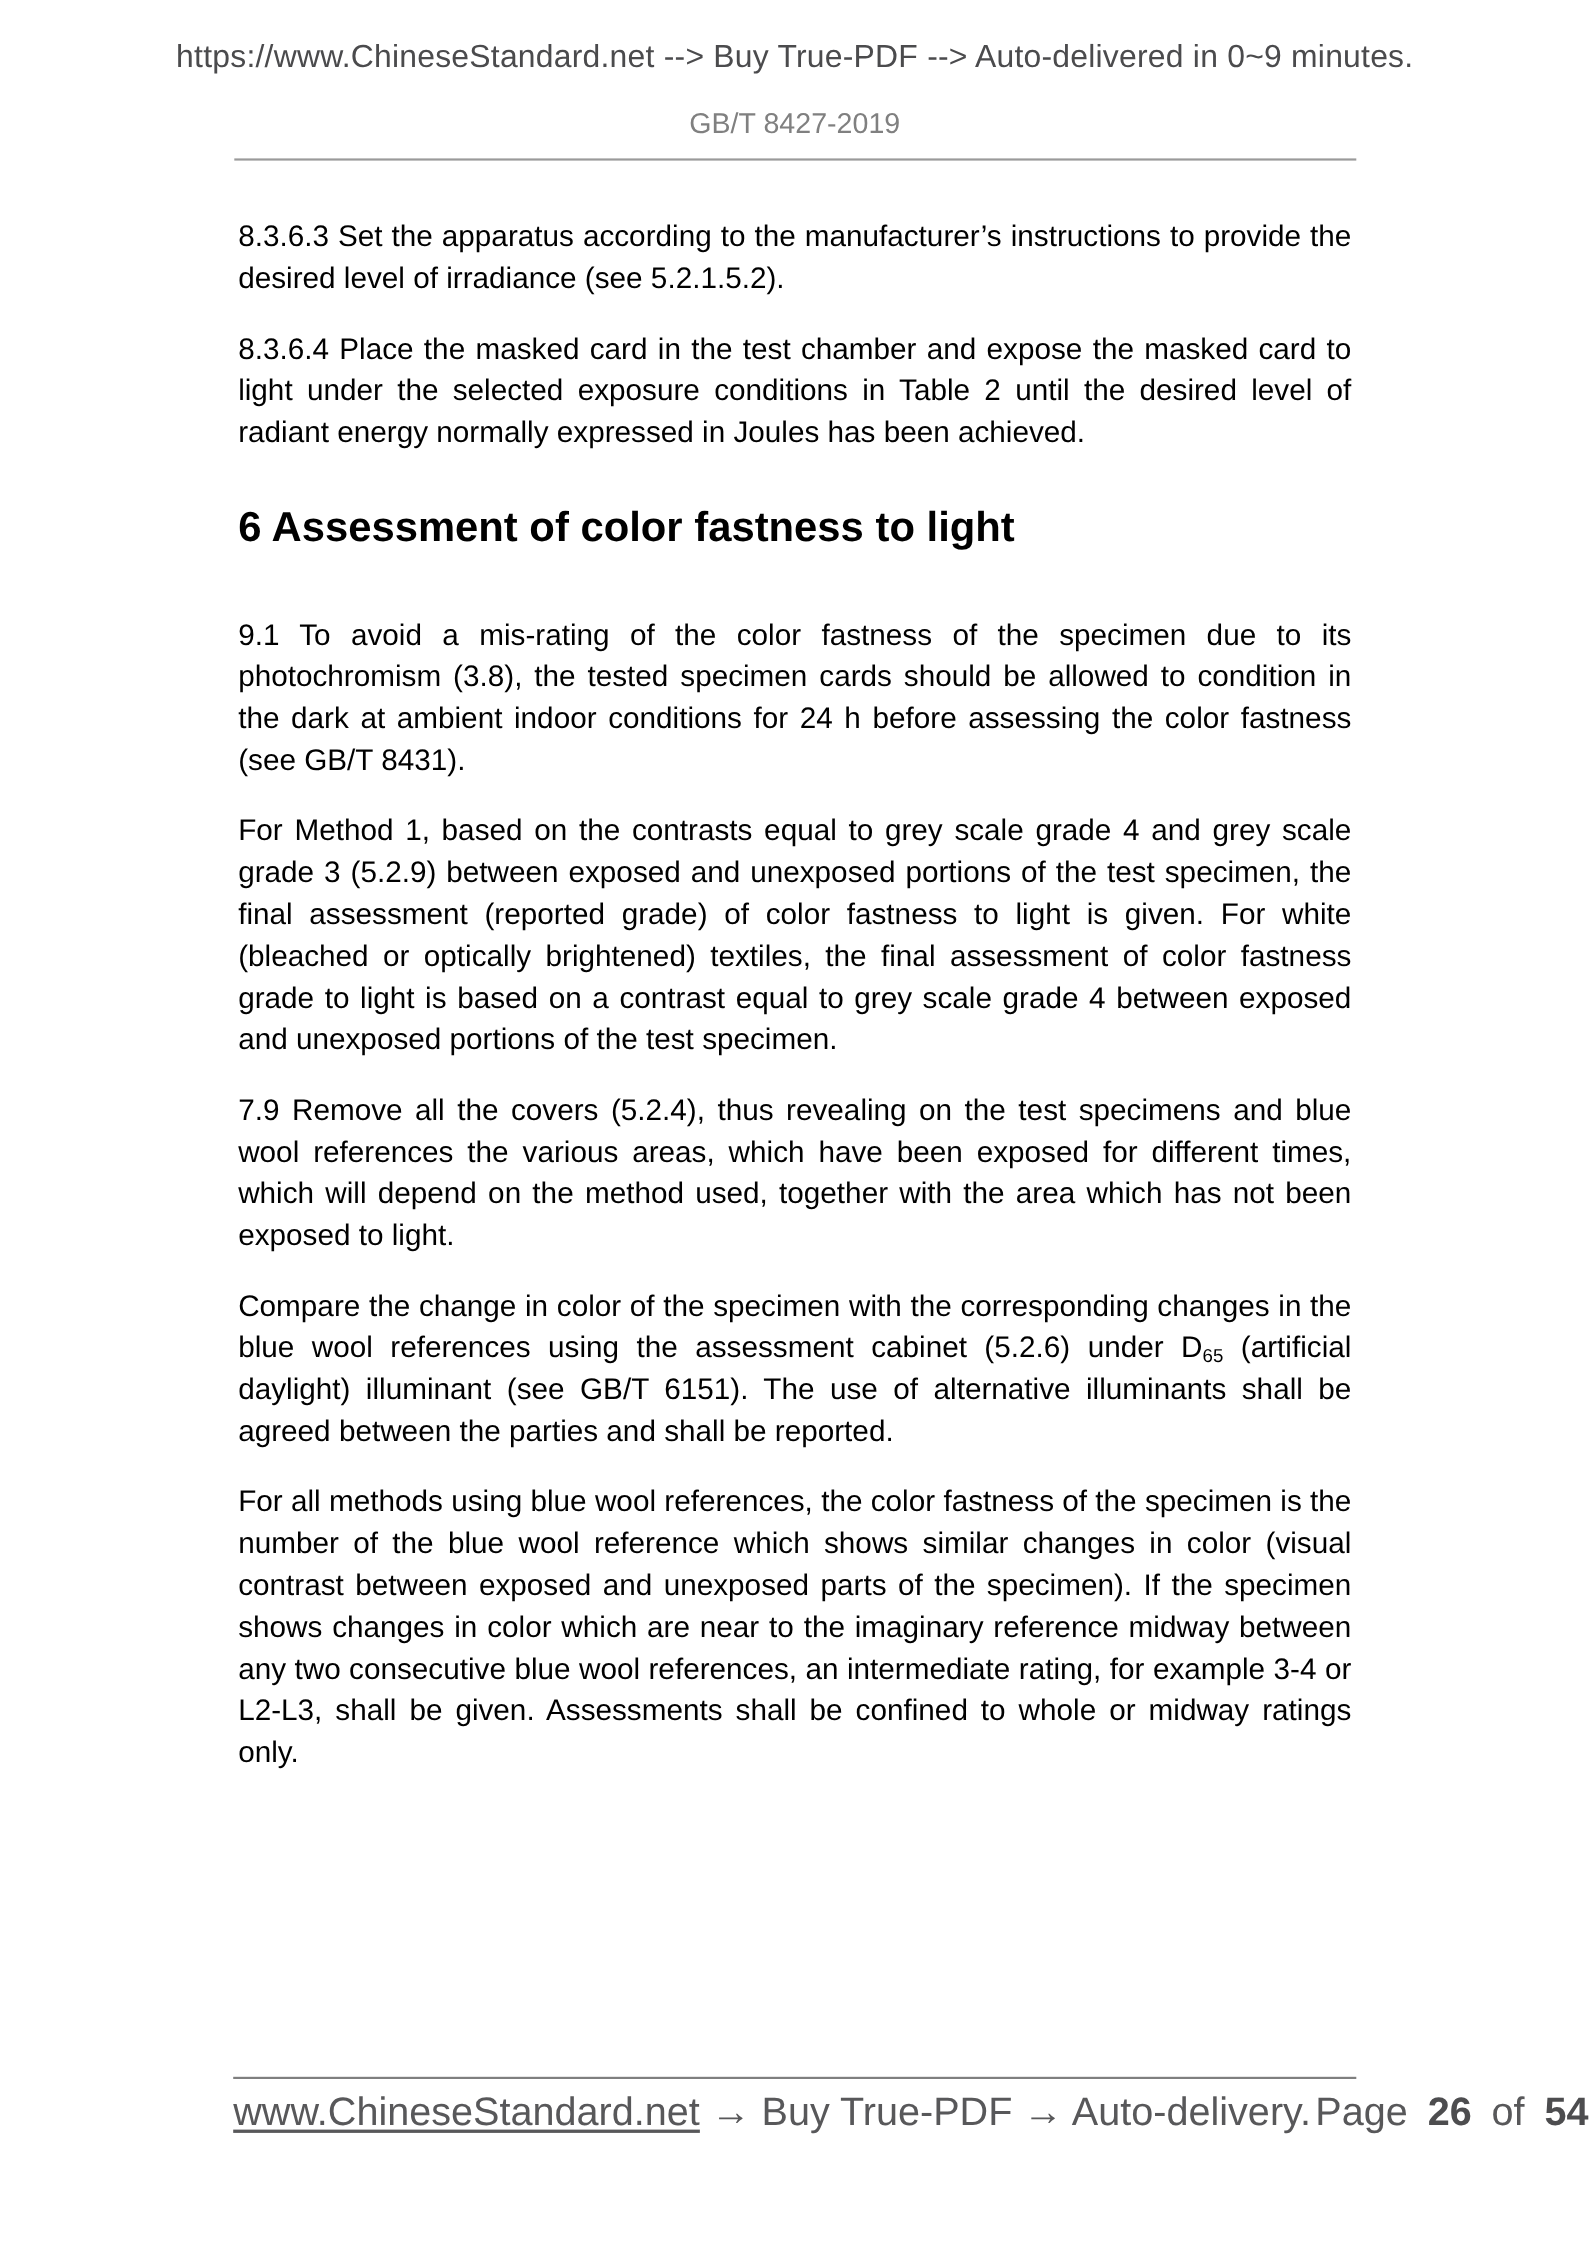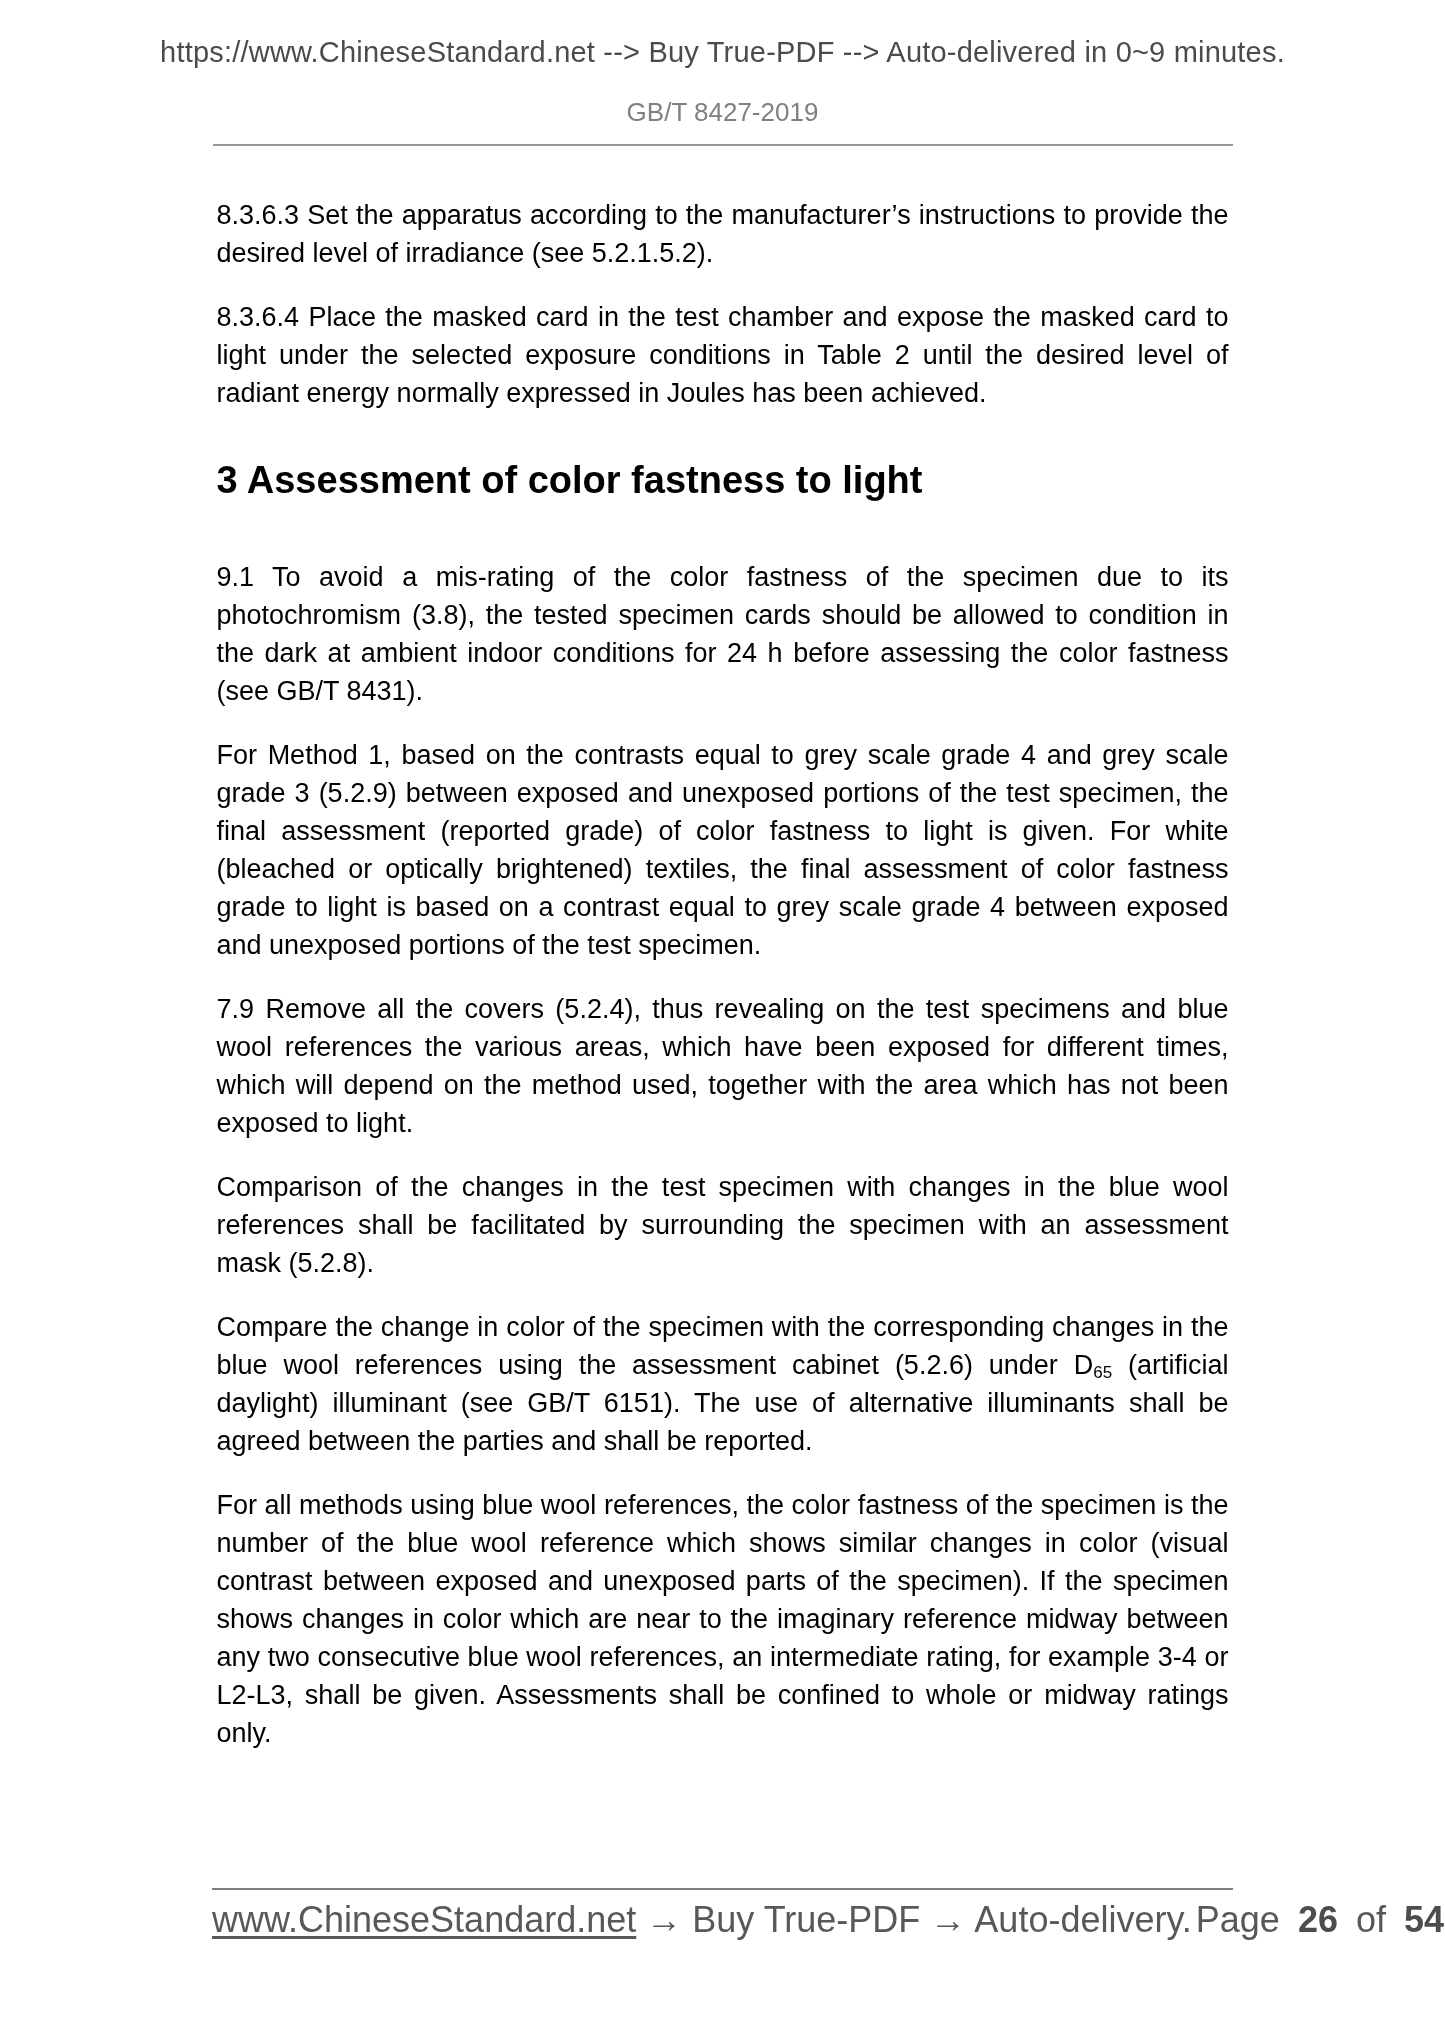--- a/index.html
+++ b/index.html
@@ -103,29 +103,28 @@
   <div class="doc-number">GB/T 8427-2019</div>
 
   <hr class="header-rule">
 
   <div class="content">
 
     <p><b class="sec-num">8.3.6.3</b> <span>Set the apparatus according to the manufacturer’s instructions to provide the desired level of irradiance (see 5.2.1.5.2).</span></p>
 
     <p><b class="sec-num">8.3.6.4</b> <span>Place the masked card in the test chamber and expose the masked card to light under the selected exposure conditions in Table 2 until the desired level of radiant energy normally expressed in Joules has been achieved.</span></p>
 
-    <h2>3 Assessment of color fastness to light</h2>
+    <h2>6 Assessment of color fastness to light</h2>
 
     <p><b class="sec-num">9.1</b> <span>To avoid a mis-rating of the color fastness of the specimen due to its photochromism (3.8), the tested specimen cards should be allowed to condition in the dark at ambient indoor conditions for 24 h before assessing the color fastness (see GB/T 8431).</span></p>
 
     <p>For Method 1, based on the contrasts equal to grey scale grade 4 and grey scale grade 3 (5.2.9) between exposed and unexposed portions of the test specimen, the final assessment (reported grade) of color fastness to light is given. For white (bleached or optically brightened) textiles, the final assessment of color fastness grade to light is based on a contrast equal to grey scale grade 4 between exposed and unexposed portions of the test specimen.</p>
 
     <p><b class="sec-num">7.9</b> <span>Remove all the covers (5.2.4), thus revealing on the test specimens and blue wool references the various areas, which have been exposed for different times, which will depend on the method used, together with the area which has not been exposed to light.</span></p>
 
-    <p>Comparison of the changes in the test specimen with changes in the blue wool references shall be facilitated by surrounding the specimen with an assessment mask (5.2.8).</p>
 
     <p><span>Compare the change in color of the specimen with the corresponding changes in the blue wool references using the assessment cabinet (5.2.6) under D</span><sub class="subscript">65</sub><span> (artificial daylight) illuminant (see GB/T 6151). The use of alternative illuminants shall be agreed between the parties and shall be reported.</span></p>
 
     <p>For all methods using blue wool references, the color fastness of the specimen is the number of the blue wool reference which shows similar changes in color (visual contrast between exposed and unexposed parts of the specimen). If the specimen shows changes in color which are near to the imaginary reference midway between any two consecutive blue wool references, an intermediate rating, for example 3-4 or L2-L3, shall be given. Assessments shall be confined to whole or midway ratings only.</p>
 
 
   </div>
 
   <div class="footer">
     <div class="footer-left"><span class="footer-site">www.ChineseStandard.net</span> <span>→ Buy True-PDF → Auto-delivery.</span></div>

